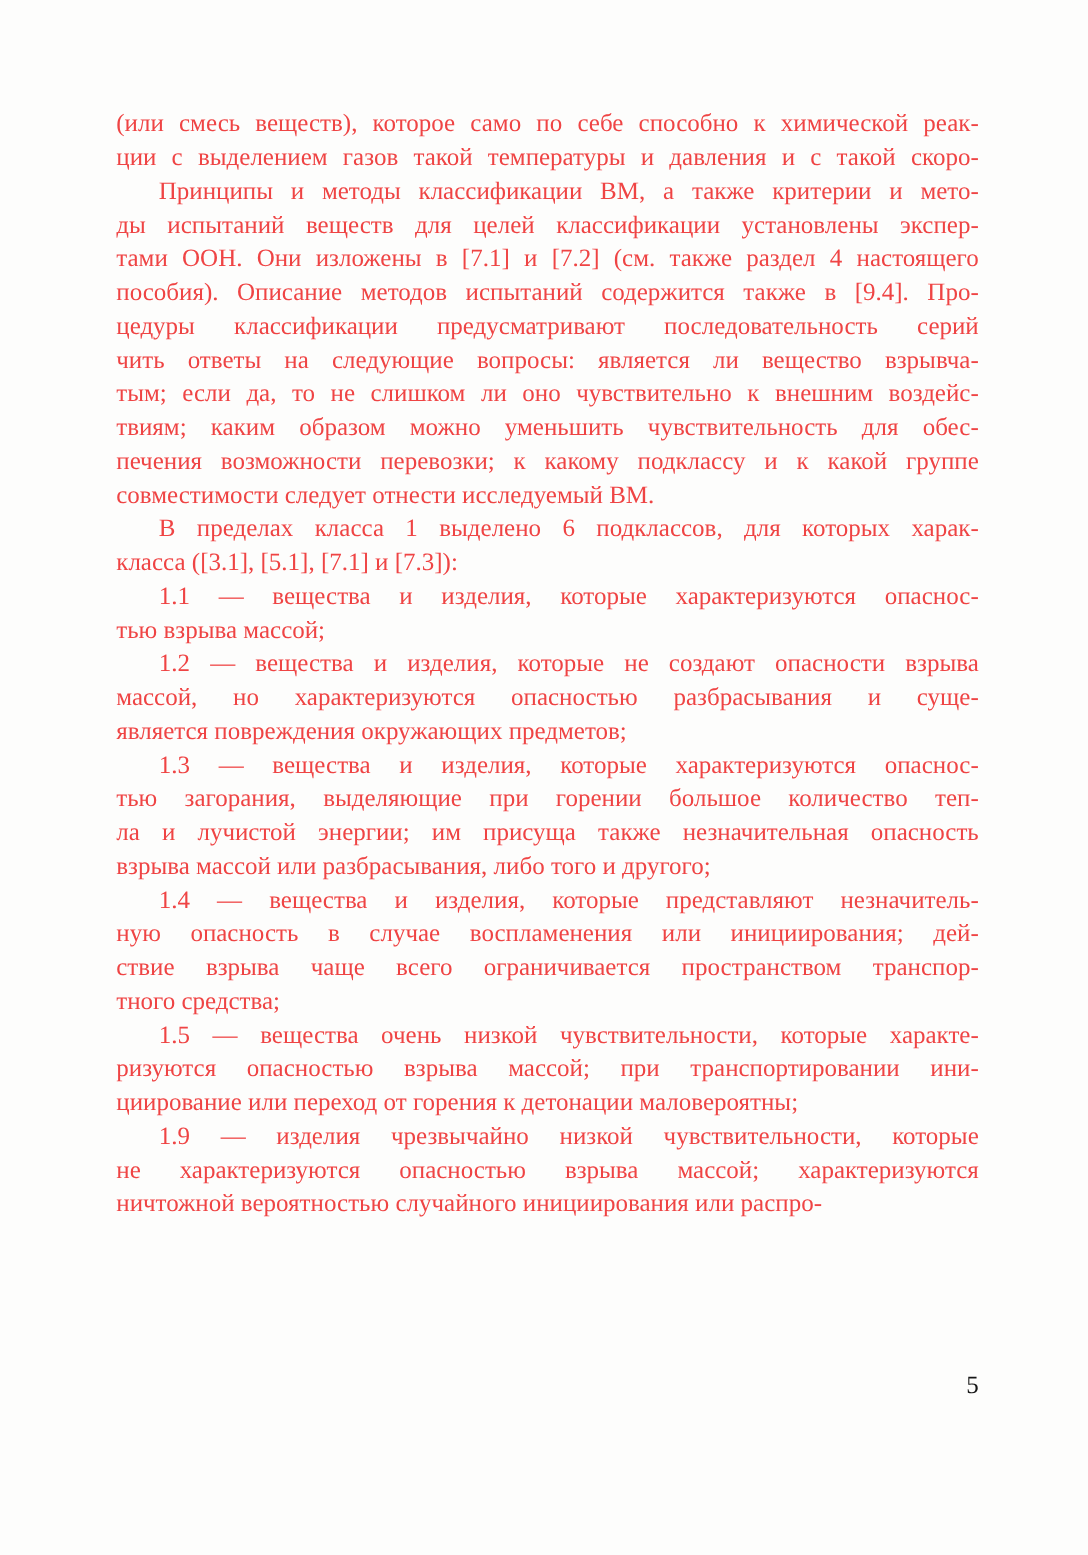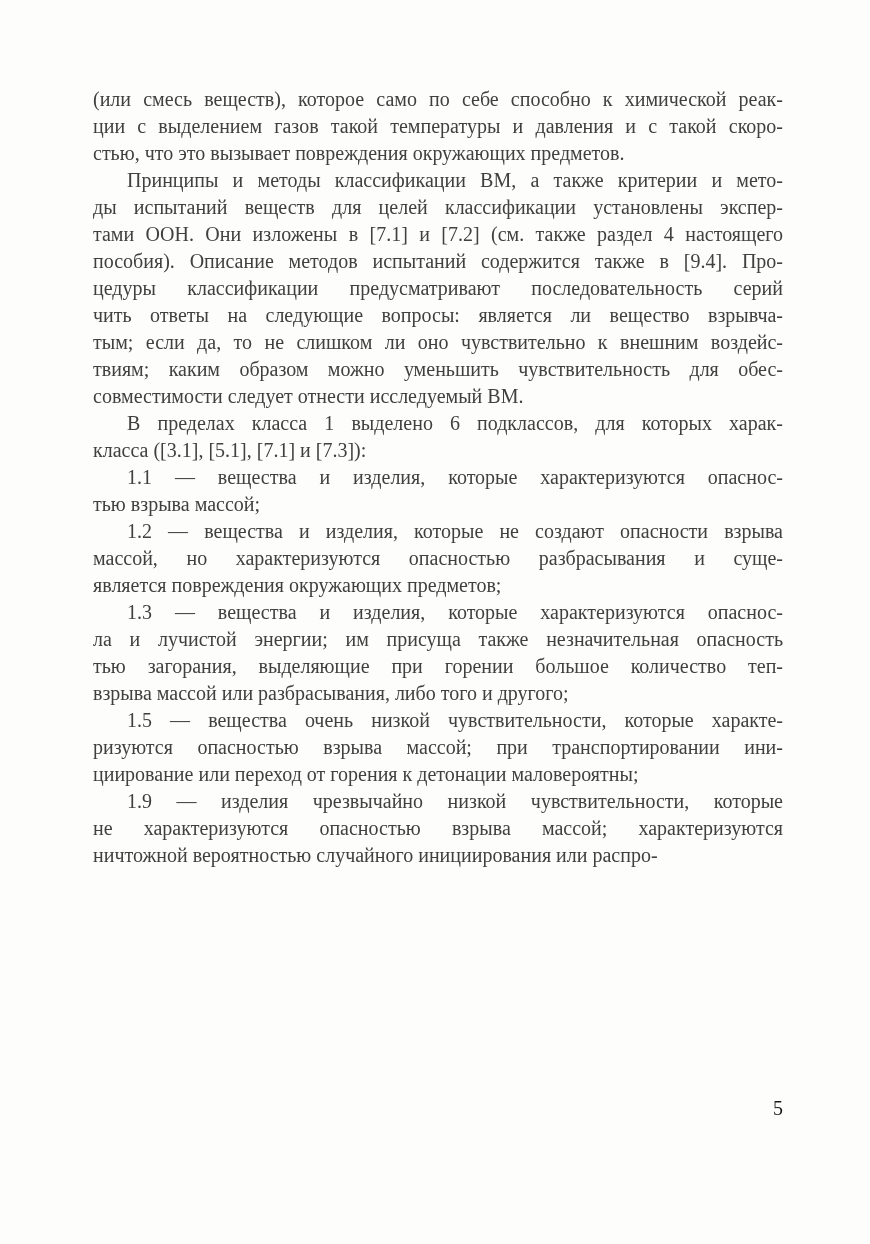--- a/index.html
+++ b/index.html
@@ -17,21 +17,21 @@
     overflow: hidden;
   }
   .text-block {
     position: absolute;
     left: 93px;
     top: 86px;
     width: 690px;
     font-family: "Liberation Serif", "DejaVu Serif", serif;
     font-size: 20px;
     line-height: 27px;
-    color: #404040;
+    color: #ef4444;
   }
   .para {
     margin: 0;
     padding: 0;
   }
   .line {
     height: 27px;
     overflow: hidden;
     text-align: justify;
     text-align-last: justify;
@@ -55,51 +55,57 @@
   }
 </style>
 </head>
 <body>
 
 <div class="page">
   <div class="text-block">
       <div class="para">
         <div class="line">(или смесь веществ), которое само по себе способно к химической реак-</div>
         <div class="line">ции с выделением газов такой температуры и давления и с такой скоро-</div>
-        <div class="line last">стью, что это вызывает повреждения окружающих предметов.</div>
       </div>
       <div class="para">
         <div class="line indent">Принципы и методы классификации ВМ, а также критерии и мето-</div>
         <div class="line">ды испытаний веществ для целей классификации установлены экспер-</div>
         <div class="line">тами ООН. Они изложены в [7.1] и [7.2] (см. также раздел 4 настоящего</div>
         <div class="line">пособия). Описание методов испытаний содержится также в [9.4]. Про-</div>
         <div class="line">цедуры классификации предусматривают последовательность серий</div>
         <div class="line">чить ответы на следующие вопросы: является ли вещество взрывча-</div>
         <div class="line">тым; если да, то не слишком ли оно чувствительно к внешним воздейс-</div>
         <div class="line">твиям; каким образом можно уменьшить чувствительность для обес-</div>
+        <div class="line">печения возможности перевозки; к какому подклассу и к какой группе</div>
         <div class="line last">совместимости следует отнести исследуемый ВМ.</div>
       </div>
       <div class="para">
         <div class="line indent">В пределах класса 1 выделено 6 подклассов, для которых харак-</div>
         <div class="line last">класса ([3.1], [5.1], [7.1] и [7.3]):</div>
       </div>
       <div class="para">
         <div class="line indent">1.1 — вещества и изделия, которые характеризуются опаснос-</div>
         <div class="line last">тью взрыва массой;</div>
       </div>
       <div class="para">
         <div class="line indent">1.2 — вещества и изделия, которые не создают опасности взрыва</div>
         <div class="line">массой, но характеризуются опасностью разбрасывания и суще-</div>
         <div class="line last">является повреждения окружающих предметов;</div>
       </div>
       <div class="para">
         <div class="line indent">1.3 — вещества и изделия, которые характеризуются опаснос-</div>
+        <div class="line">тью загорания, выделяющие при горении большое количество теп-</div>
         <div class="line">ла и лучистой энергии; им присуща также незначительная опасность</div>
-        <div class="line">тью загорания, выделяющие при горении большое количество теп-</div>
         <div class="line last">взрыва массой или разбрасывания, либо того и другого;</div>
+      </div>
+      <div class="para">
+        <div class="line indent">1.4 — вещества и изделия, которые представляют незначитель-</div>
+        <div class="line">ную опасность в случае воспламенения или инициирования; дей-</div>
+        <div class="line">ствие взрыва чаще всего ограничивается пространством транспор-</div>
+        <div class="line last">тного средства;</div>
       </div>
       <div class="para">
         <div class="line indent">1.5 — вещества очень низкой чувствительности, которые характе-</div>
         <div class="line">ризуются опасностью взрыва массой; при транспортировании ини-</div>
         <div class="line last">циирование или переход от горения к детонации маловероятны;</div>
       </div>
       <div class="para">
         <div class="line indent">1.9 — изделия чрезвычайно низкой чувствительности, которые</div>
         <div class="line">не характеризуются опасностью взрыва массой; характеризуются</div>
         <div class="line last">ничтожной вероятностью случайного инициирования или распро-</div>

